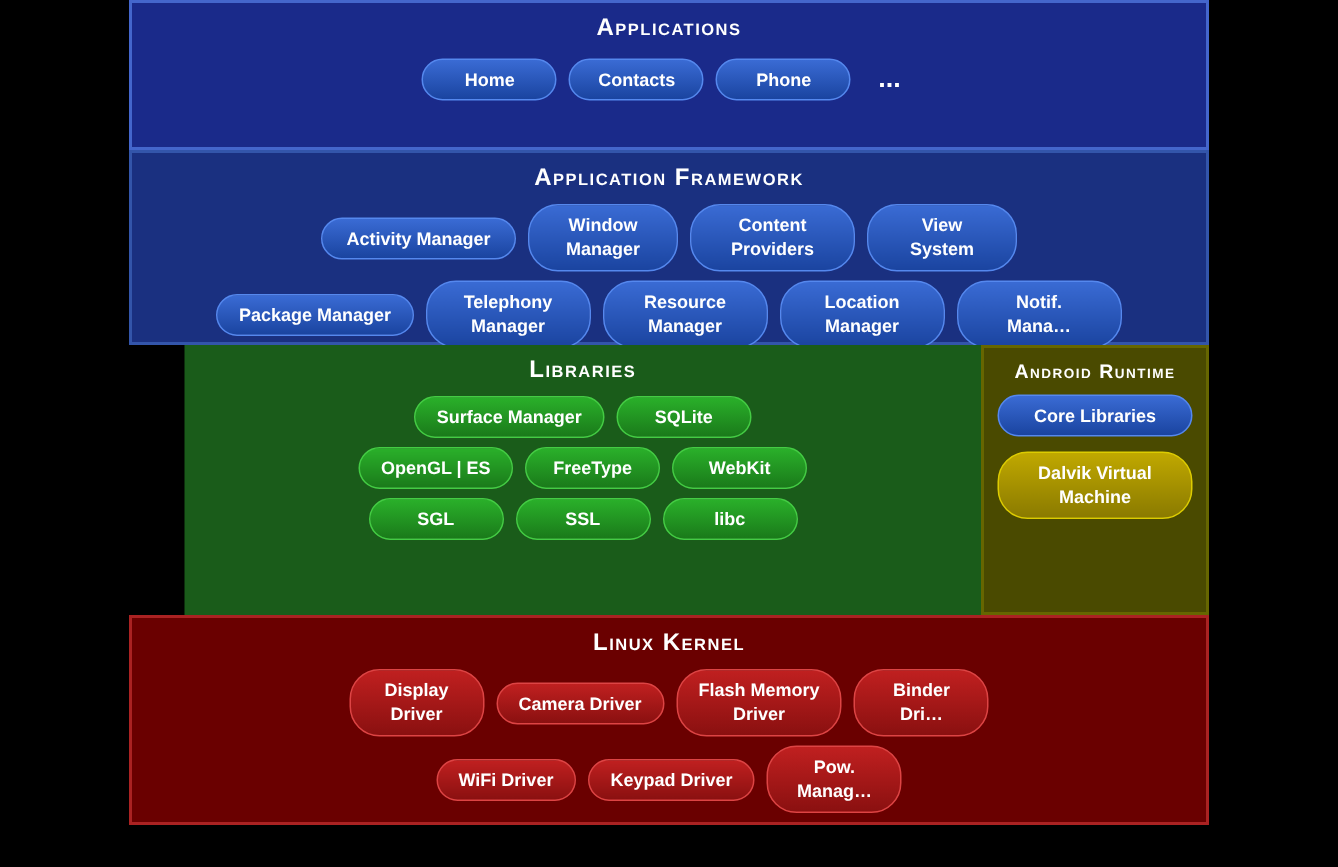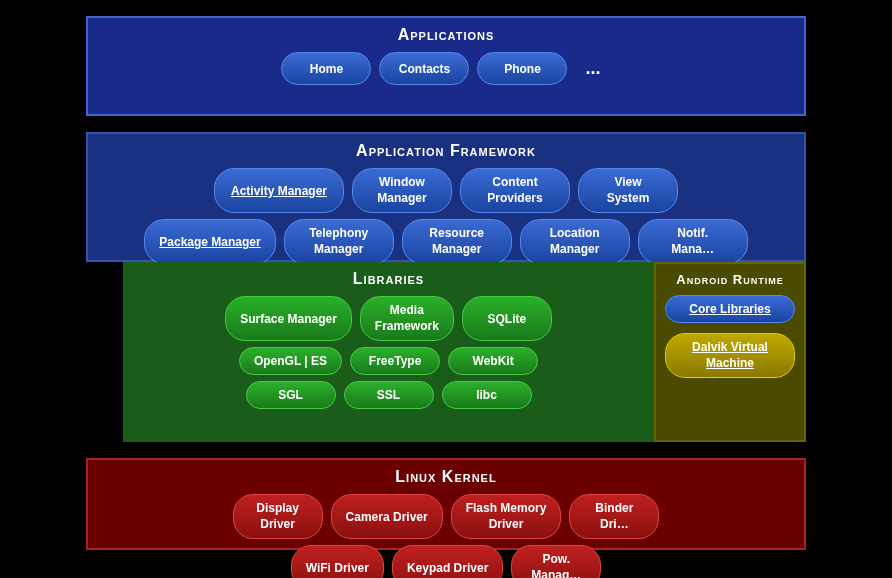--- a/index.html
+++ b/index.html
@@ -22,39 +22,39 @@
     }
 
     
     .section {
       width: 100%;
       border: 2px solid rgba(255,255,255,0.3);
       display: flex;
       flex-direction: column;
       align-items: center;
       padding: 8px 12px;
-      margin-top: 16px;
     }
 
     .section-title {
       font-size: 16px;
       font-weight: bold;
       letter-spacing: 1px;
       color: #fff;
       margin-bottom: 8px;
       font-variant: small-caps;
     }
 
     .btn-row {
       display: flex;
       flex-wrap: nowrap;
       gap: 8px;
       justify-content: center;
       margin-bottom: 6px;
       width: 100%;
+      align-items: center;
     }
 
     
     .applications {
       background: #1a2a8a;
       border-color: #4466cc;
       flex-shrink: 0;
       height: 100px;
     }
 
@@ -94,21 +94,21 @@
       flex-direction: column;
       align-items: center;
       padding: 8px 10px;
     }
 
     
     .linux-kernel {
       background: #6a0000;
       border-color: #aa2222;
       flex-shrink: 0;
-      height: 92px;
+      height: 140px;
     }
 
     
     .btn {
       border-radius: 20px;
       padding: 6px 14px;
       font-size: 12px;
       color: #fff;
       text-align: center;
       white-space: nowrap;
@@ -132,21 +132,21 @@
 
     .btn-yellow {
       background: linear-gradient(to bottom, #c0a800, #8a7a00);
       border: 1px solid #ddcc00;
     }
 
     .btn-red {
       background: linear-gradient(to bottom, #c02020, #8a1010);
       border: 1px solid #dd4444;
     }
-    .btn-wide { min-width: 130px; text-decoration: underline; }
+    .btn-wide { min-width: 130px; }
     .btn-multiline { line-height: 1.3; }
 
     .more-btn {
       background: none;
       border: none;
       color: #fff;
       font-size: 18px;
       font-weight: bold;
       cursor: pointer;
       padding: 6px 10px;
@@ -182,21 +182,20 @@
       <div class="btn btn-blue btn-multiline" style="min-width:110px">Location<br>Manager</div>
       <div class="btn btn-blue btn-multiline" style="min-width:110px">Notif.<br>Mana…</div>
     </div>
   </div>
 
   <div class="middle-row">
     <div class="libraries">
       <div class="section-title">Libraries</div>
       <div class="btn-row">
         <div class="btn btn-green">Surface Manager</div>
-        <div class="btn btn-green btn-multiline">Media<br>Framework</div>
         <div class="btn btn-green">SQLite</div>
       </div>
       <div class="btn-row">
         <div class="btn btn-green">OpenGL | ES</div>
         <div class="btn btn-green">FreeType</div>
         <div class="btn btn-green">WebKit</div>
       </div>
       <div class="btn-row">
         <div class="btn btn-green">SGL</div>
         <div class="btn btn-green">SSL</div>

